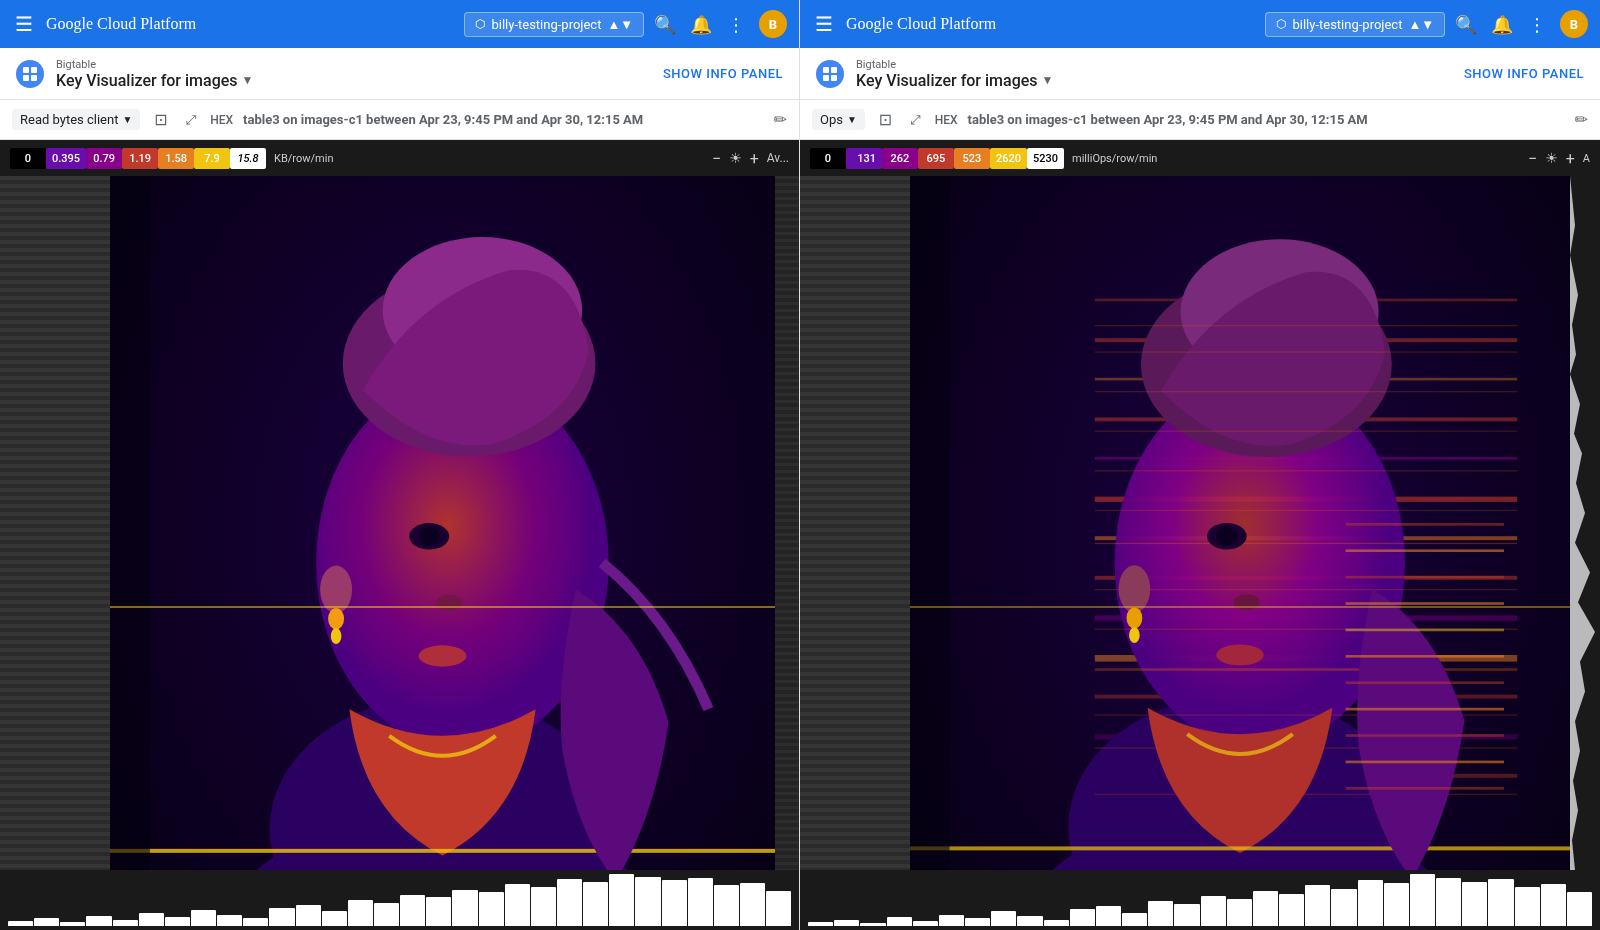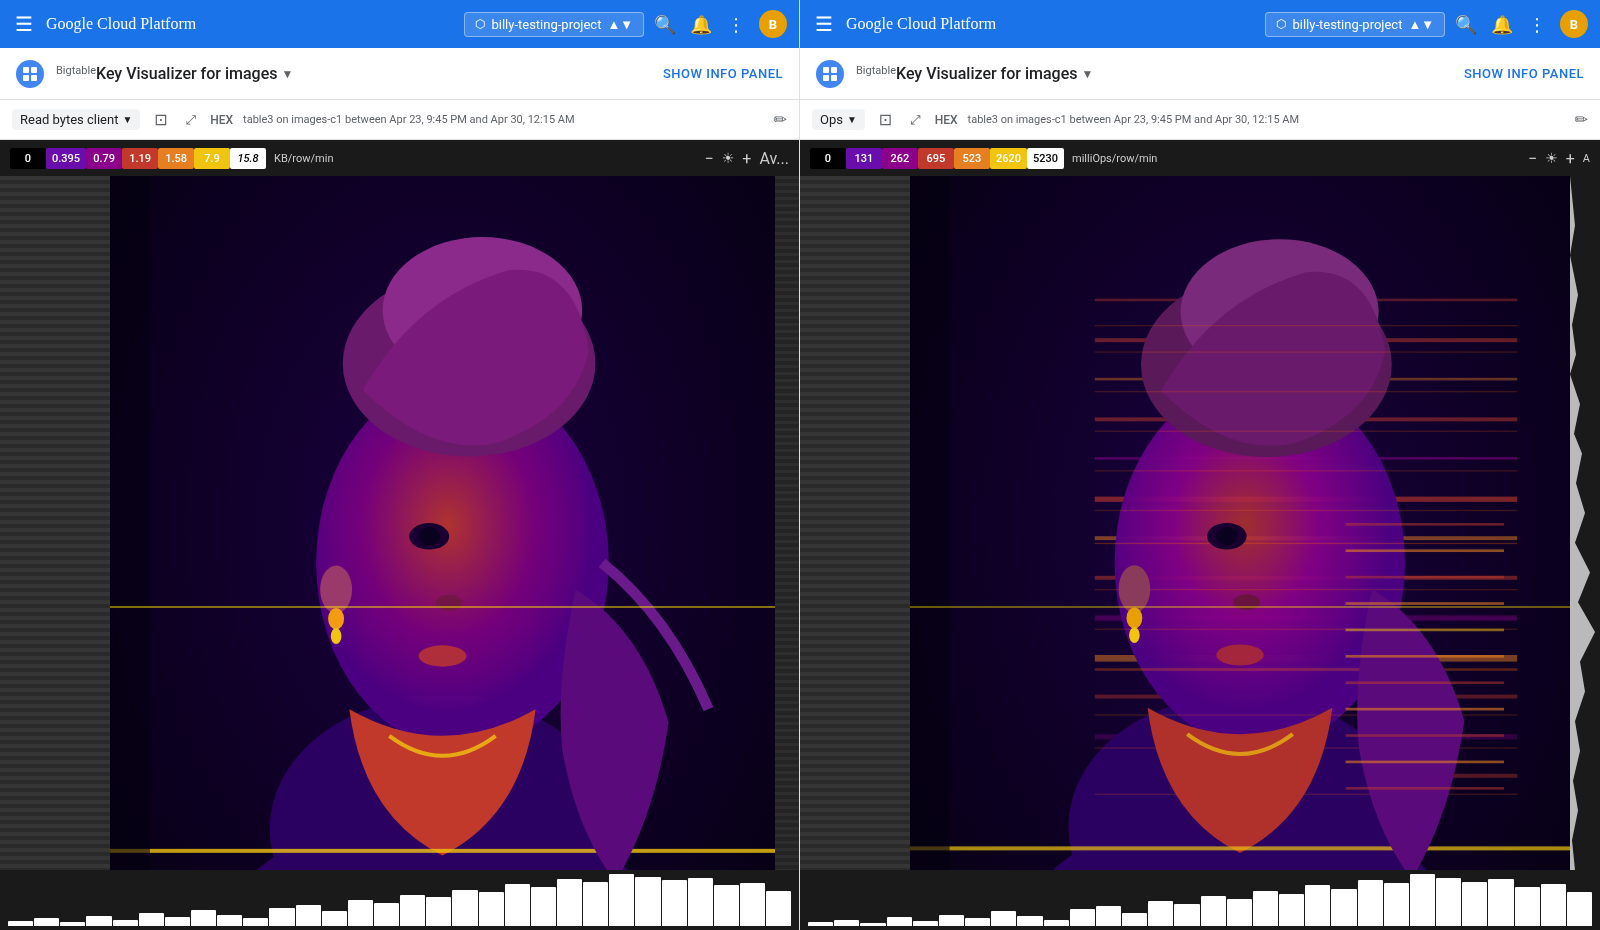--- a/index.html
+++ b/index.html
@@ -98,20 +98,21 @@
       display: flex;
       align-items: center;
       justify-content: center;
       color: white;
       font-size: 14px;
       font-weight: bold;
       flex-shrink: 0;
     }
     .subheader-text {
       display: flex;
+      flex-direction: column;
     }
     .subheader-text .top-label {
       font-size: 11px;
       color: #5f6368;
     }
     .subheader-text .main-label {
       font-size: 16px;
       color: #202124;
       font-weight: 500;
       display: flex;
@@ -155,23 +156,24 @@
       font-size: 16px;
       cursor: pointer;
       padding: 4px;
     }
     .hex-label {
       font-size: 12px;
       color: #5f6368;
       font-weight: 500;
     }
     .toolbar-info {
-      font-size: 11px;
+      font-size: 13px;
       color: #5f6368;
       flex: 1;
+      font-weight: bold;
     }
     .edit-icon {
       color: #5f6368;
       cursor: pointer;
       font-size: 16px;
       margin-left: auto;
     }
 
     
     .legend-bar {
@@ -271,21 +273,21 @@
       flex: 1;
     }
 
     
     .painting-svg {
       width: 100%;
       height: 100%;
     }
 
     .legend-swatch-0 { background: #000; }
-    .legend-swatch-1 { background: #6a0dad; }
+    .legend-swatch-1 { background: #6a0dad; text-align: right; }
     .legend-swatch-2 { background: #8b008b; }
     .legend-swatch-3 { background: #c0392b; }
     .legend-swatch-4 { background: #e67e22; }
     .legend-swatch-5 { background: #f1c40f; }
     .legend-swatch-6 { background: #fff; }
   </style>
 </head>
 <body>
 
 <div class="panel">
@@ -343,21 +345,21 @@
     <span class="legend-value legend-swatch-2">0.79</span>
     <span class="legend-value legend-swatch-3">1.19</span>
     <span class="legend-value legend-swatch-4">1.58</span>
     <span class="legend-value legend-swatch-5">7.9</span>
     <span class="legend-value legend-swatch-6" style="color:#000;font-style:italic;">15.8</span>
     <span class="legend-unit">KB/row/min</span>
     <div class="legend-controls">
       <span>−</span>
       <span style="font-size:14px;">☀</span>
       <span>+</span>
-      <span style="font-size:16px;">Av...</span>
+      <span style="font-size:12px;">Av...</span>
     </div>
   </div>
 
   <div class="viz-area">
 
     <div class="axis-left">
       <div class="axis-rows"></div>
     </div>
 
     <div class="heatmap">

